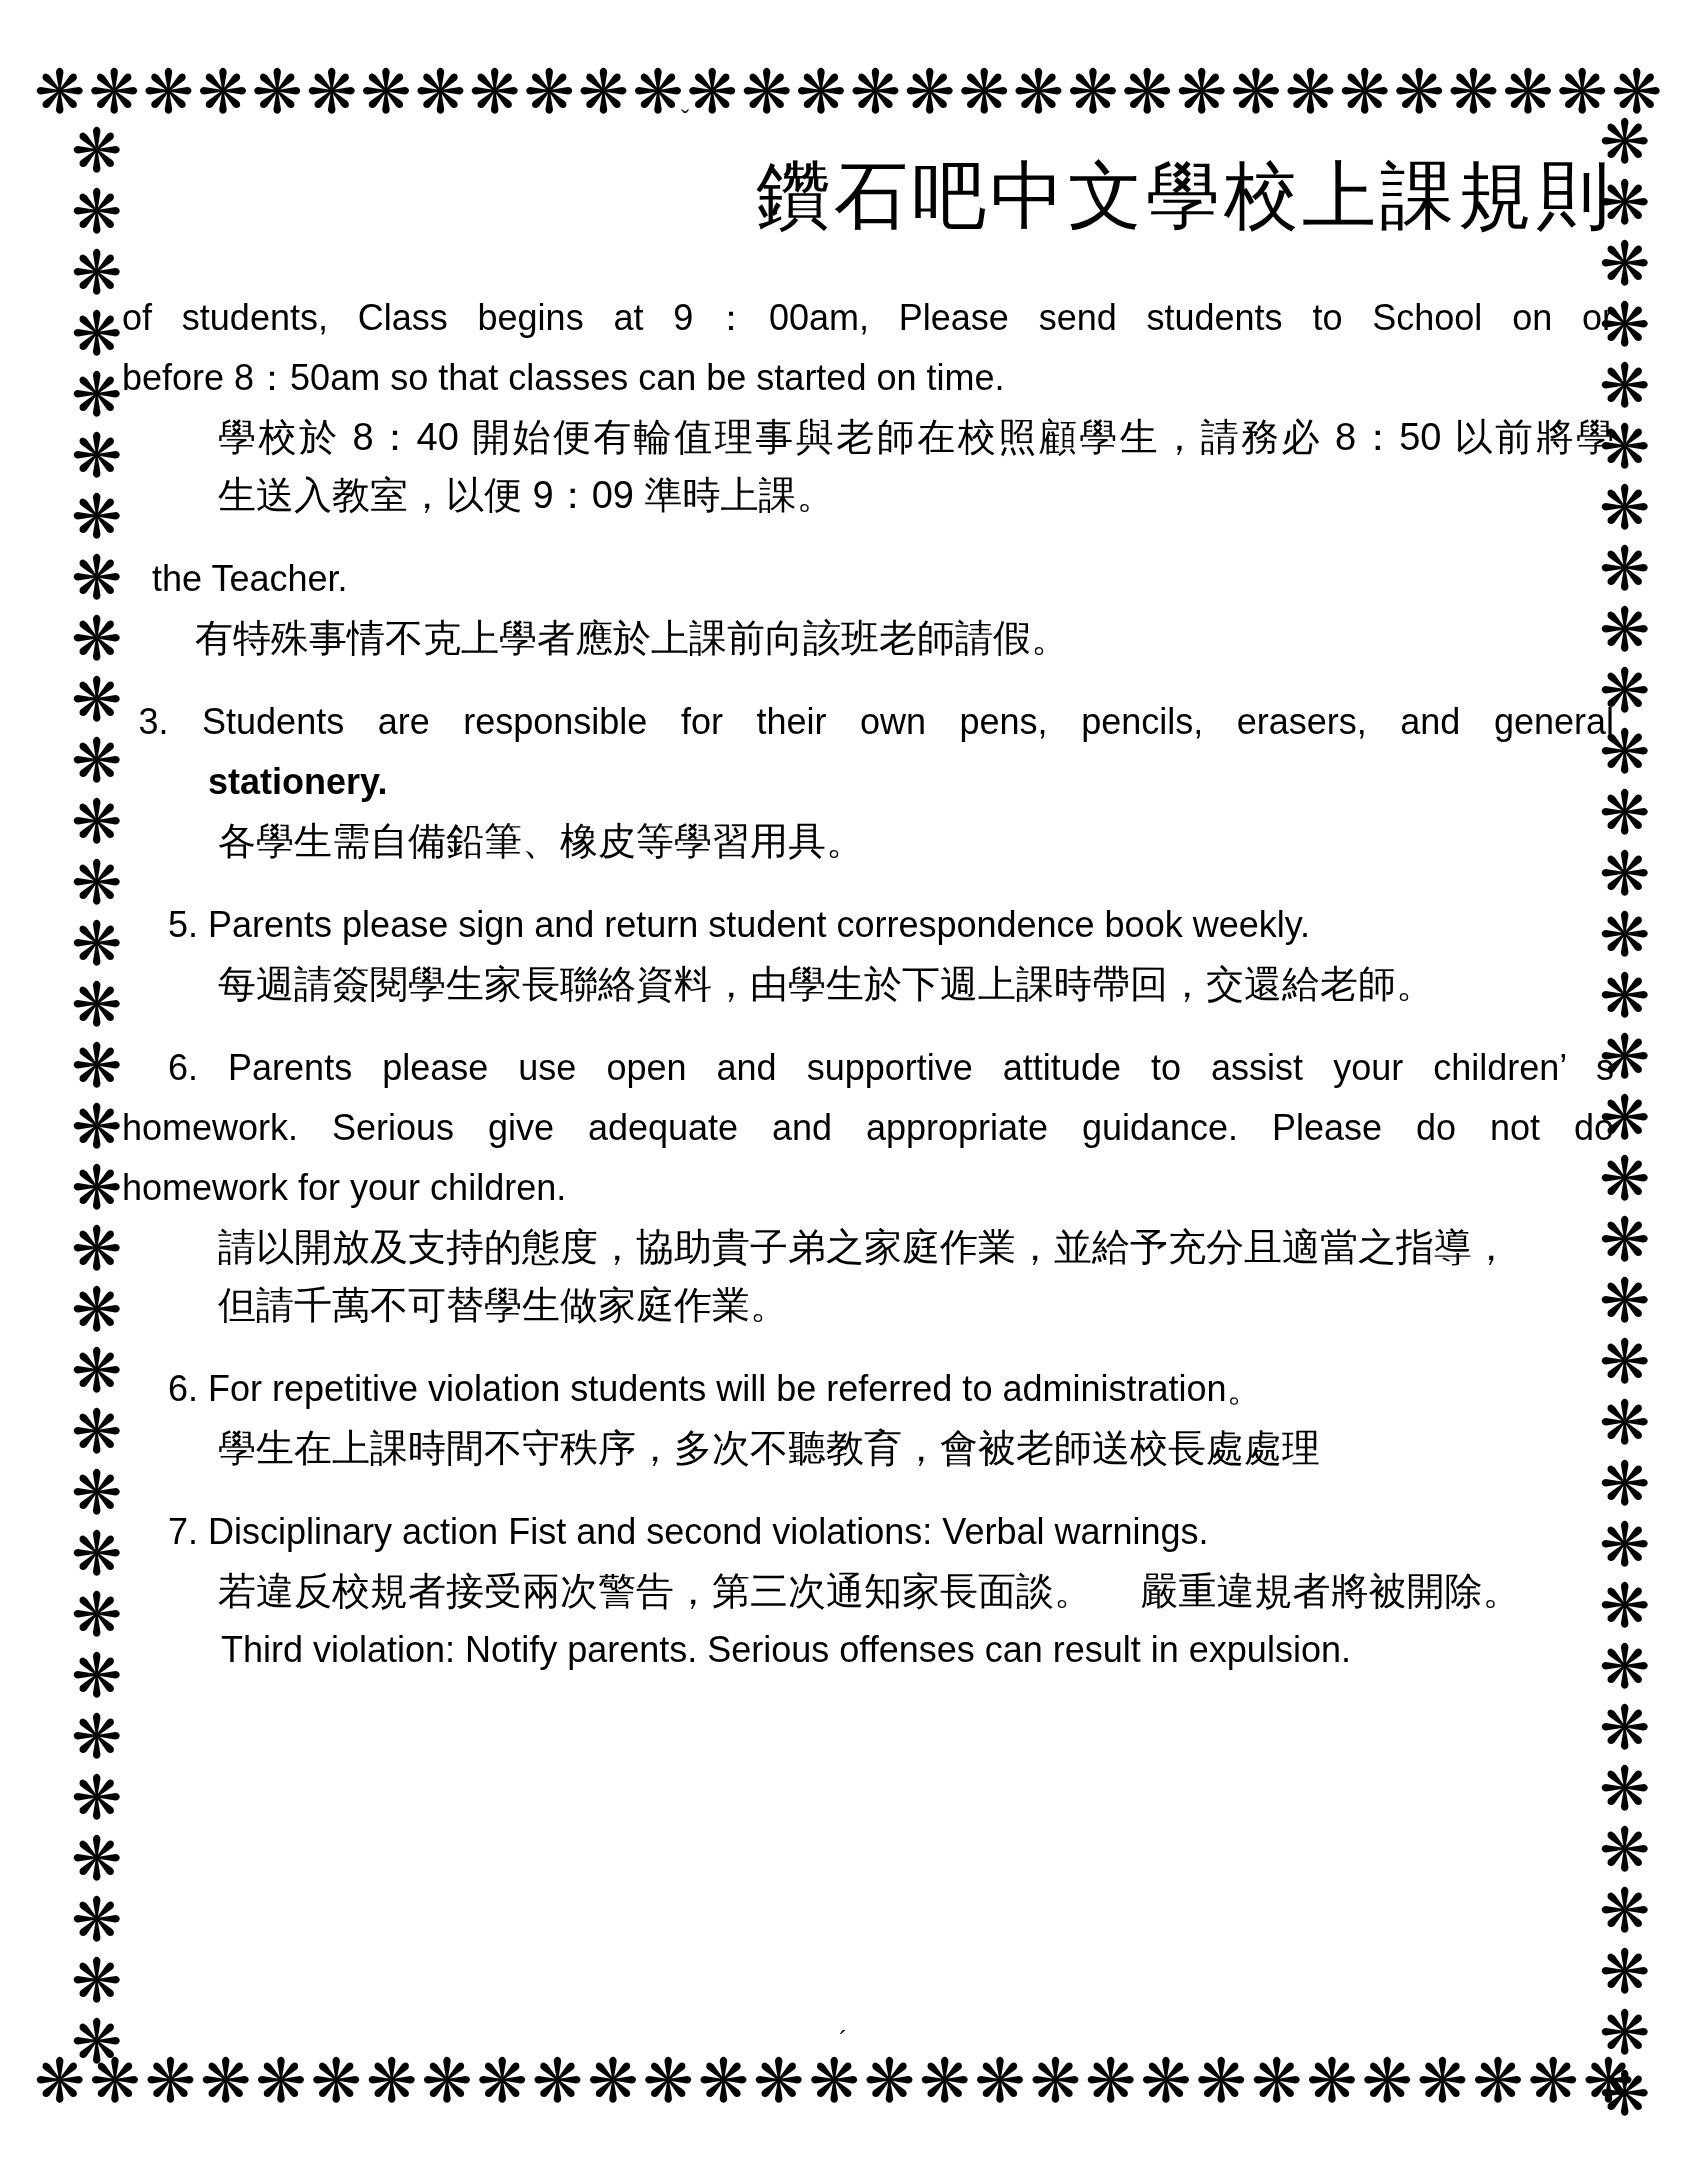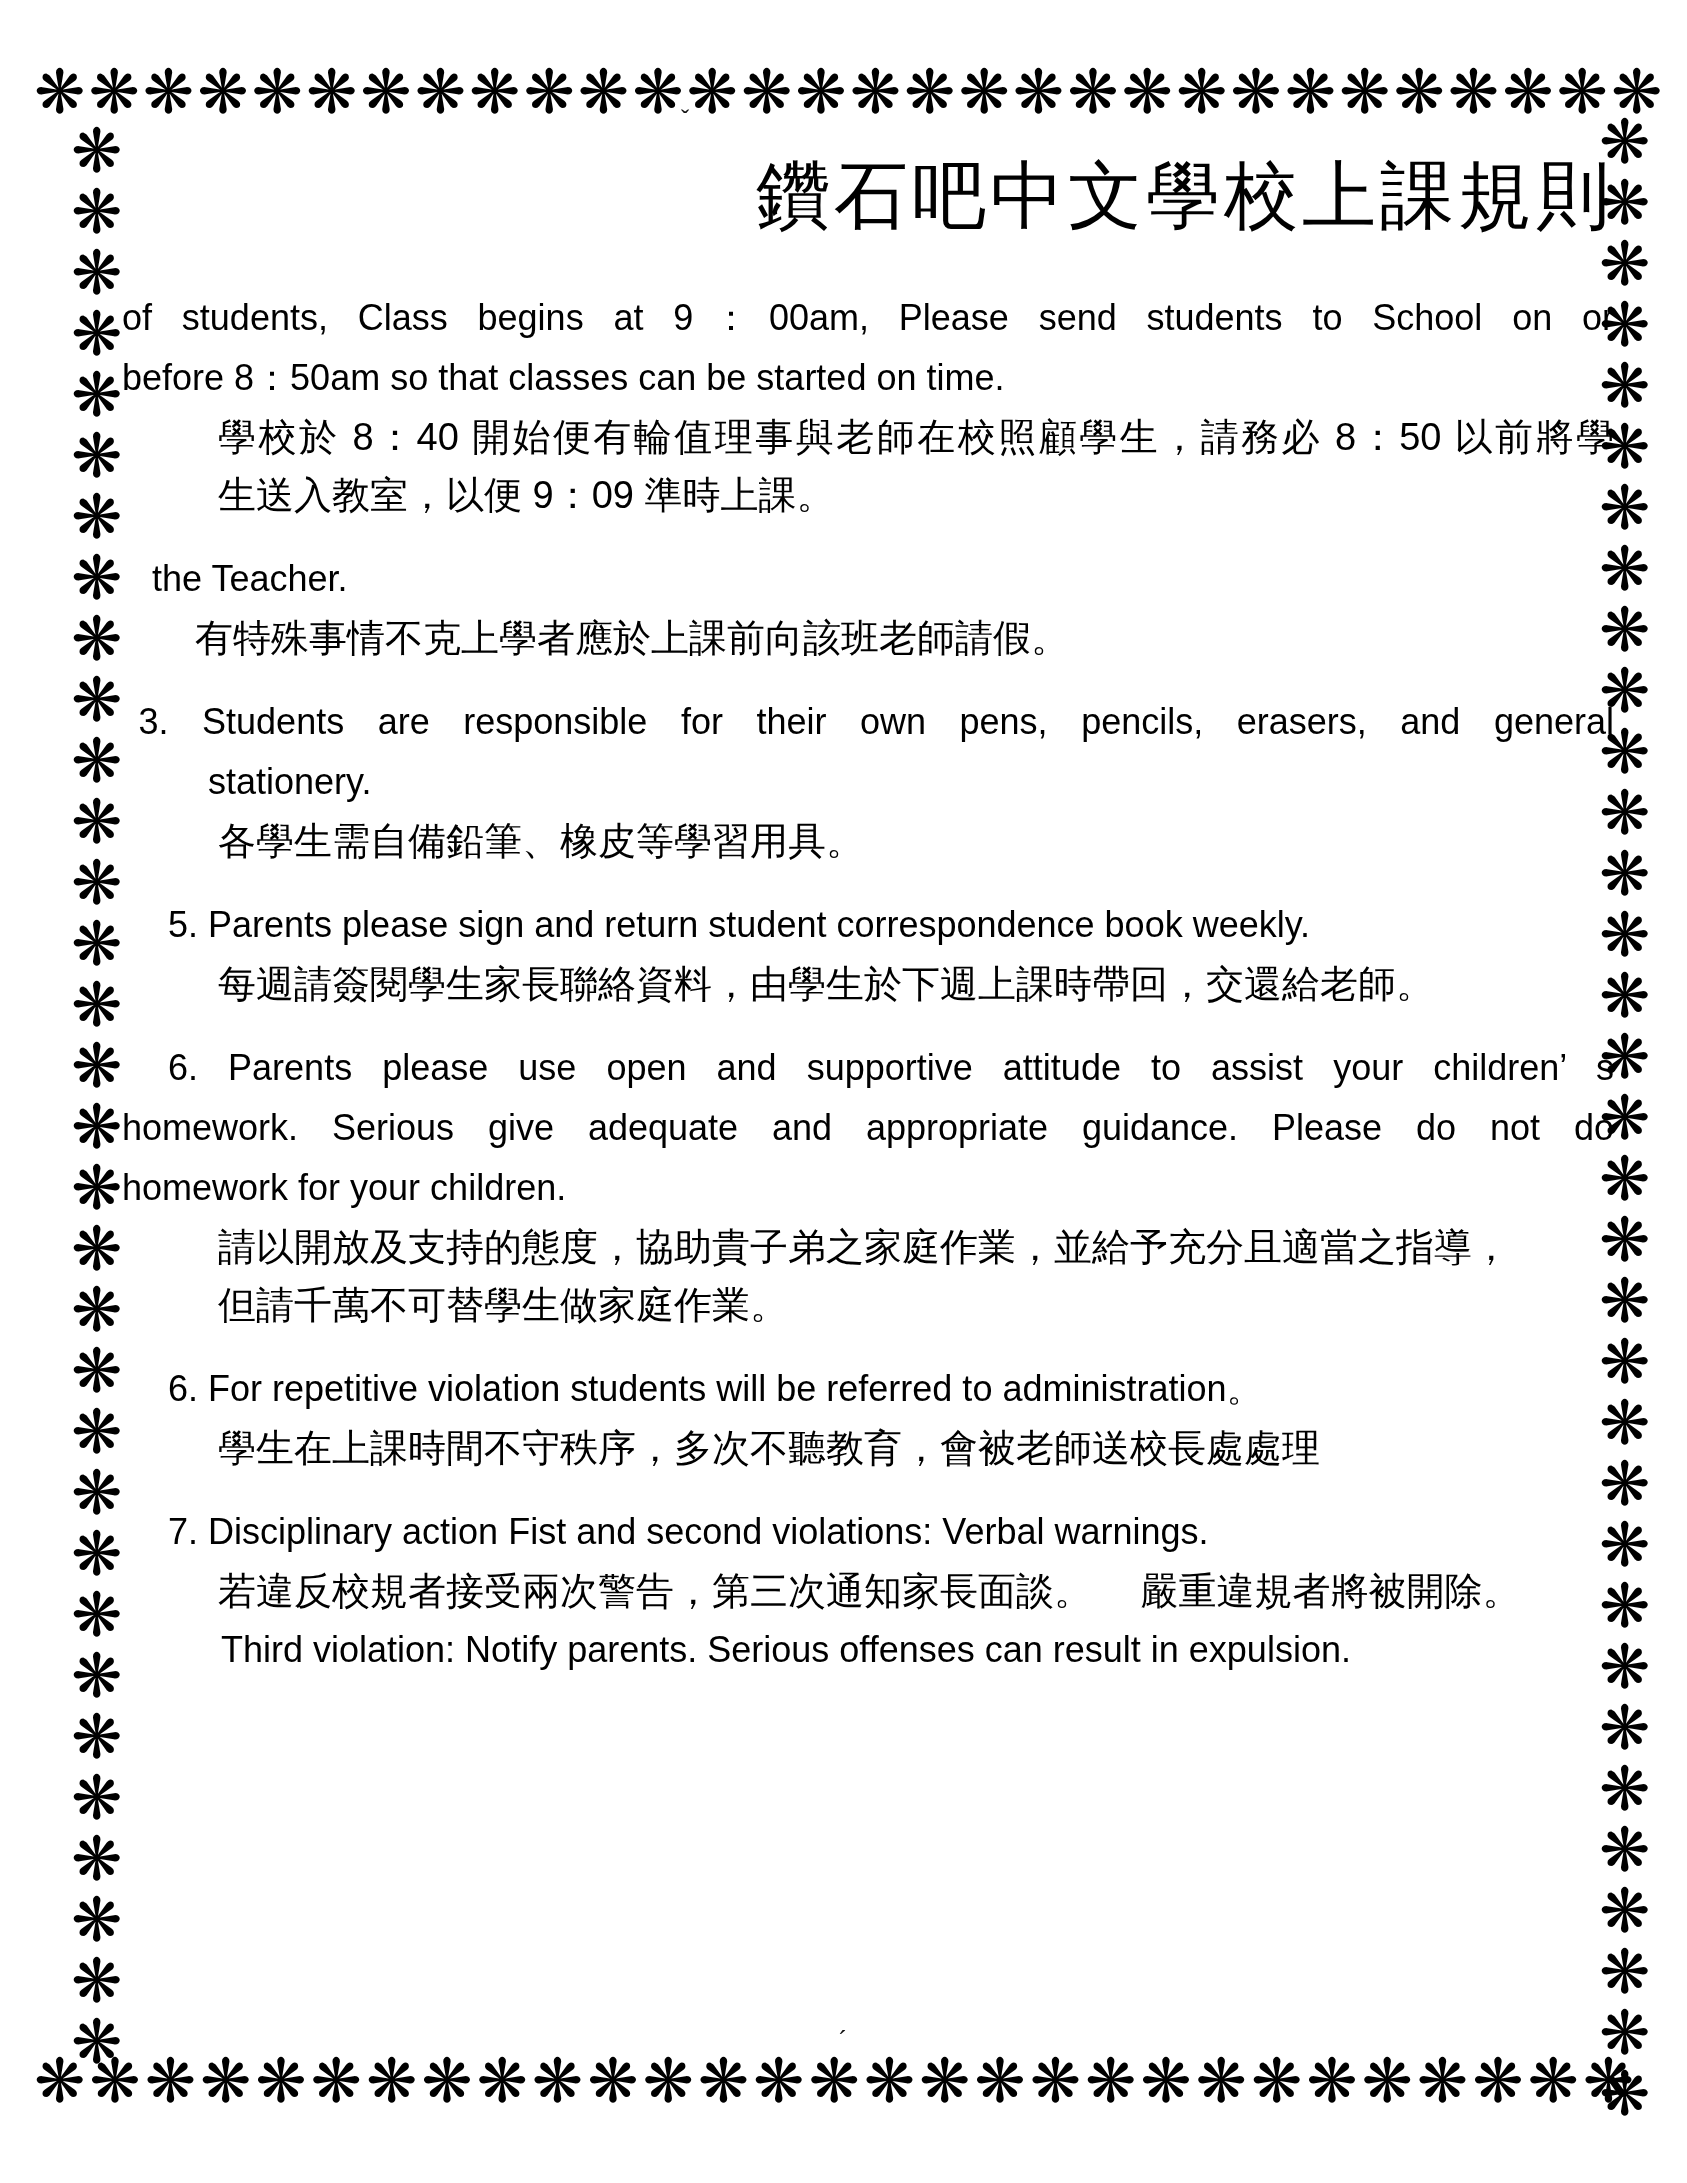--- a/index.html
+++ b/index.html
@@ -32,21 +32,21 @@
   .ln{margin:0;}
   .en{font-size:36px;line-height:60px;}
   .zh{font-size:38px;line-height:58px;}
   
   .j{text-align:justify;text-align-last:justify;}
   
   .i25{padding-left:16.5px;}
   .i45{padding-left:30px;}
   .i70{padding-left:46px;}
   .i110{padding-left:73px;}
-  .i130{padding-left:86px;}
+  .i130{padding-left:86px;font-weight:bold;}
   .i145{padding-left:96px;}
   .i150{padding-left:99px;}
 </style>
 </head>
 <body>
 
 <div class="page">
 
   <div class="border border-top">
       <span>❋</span>

